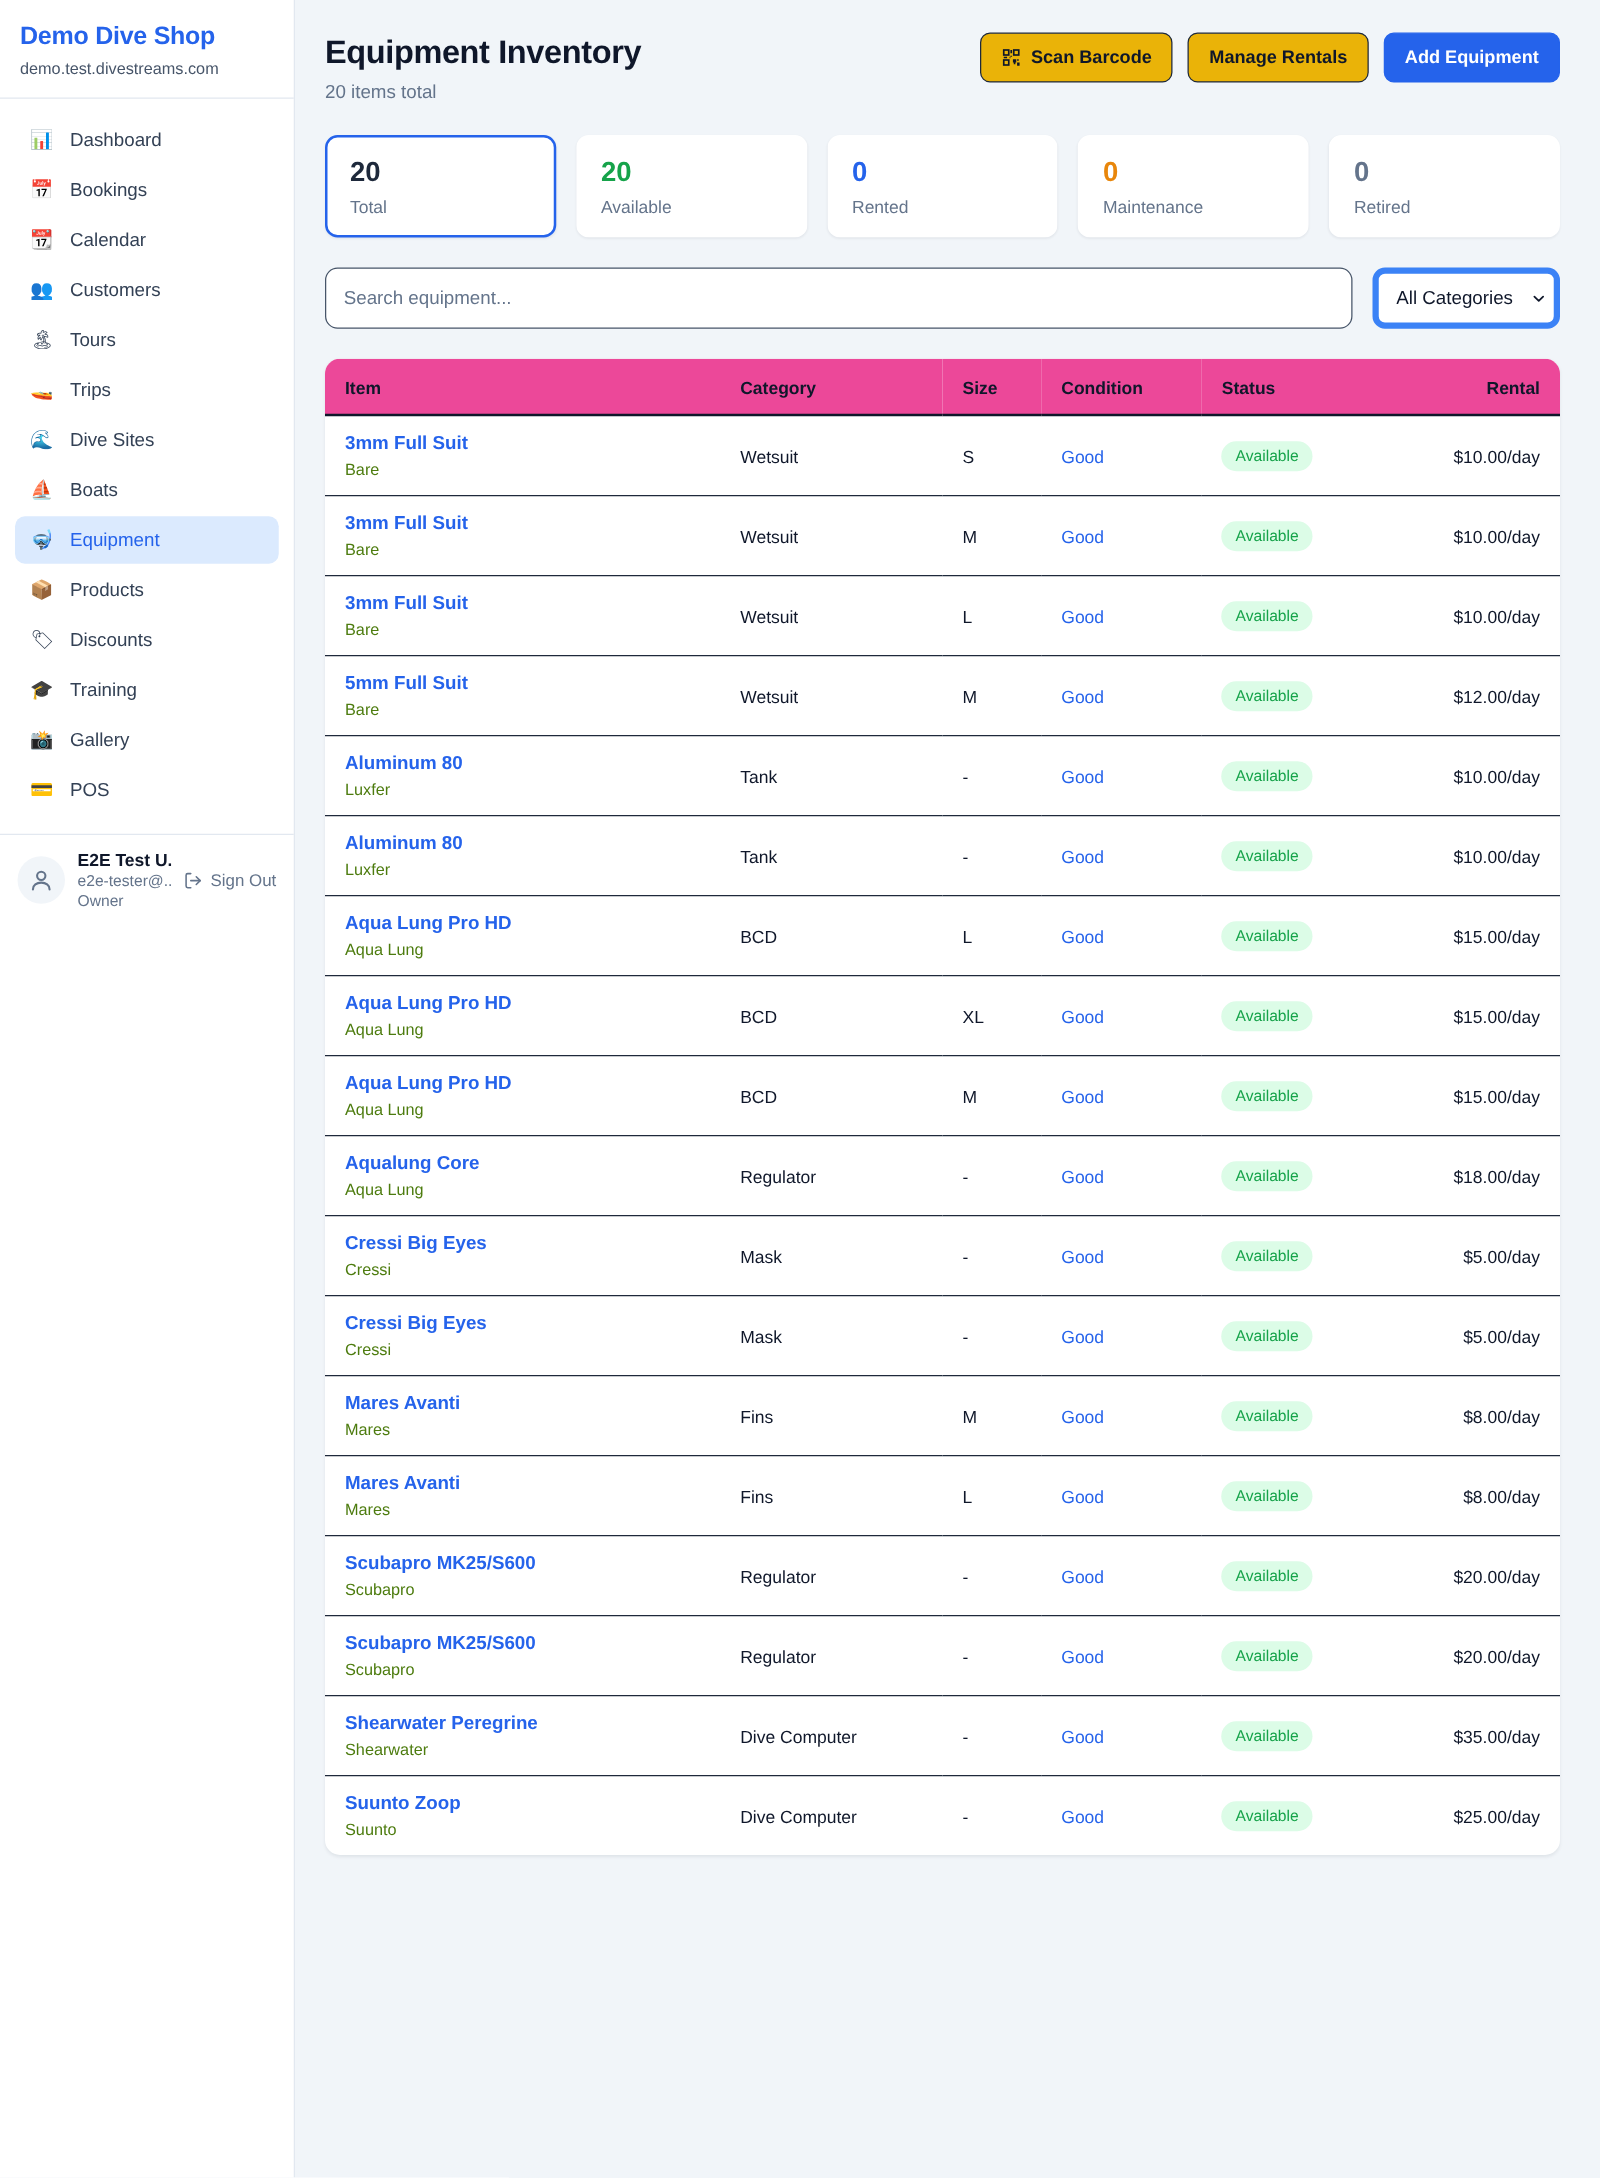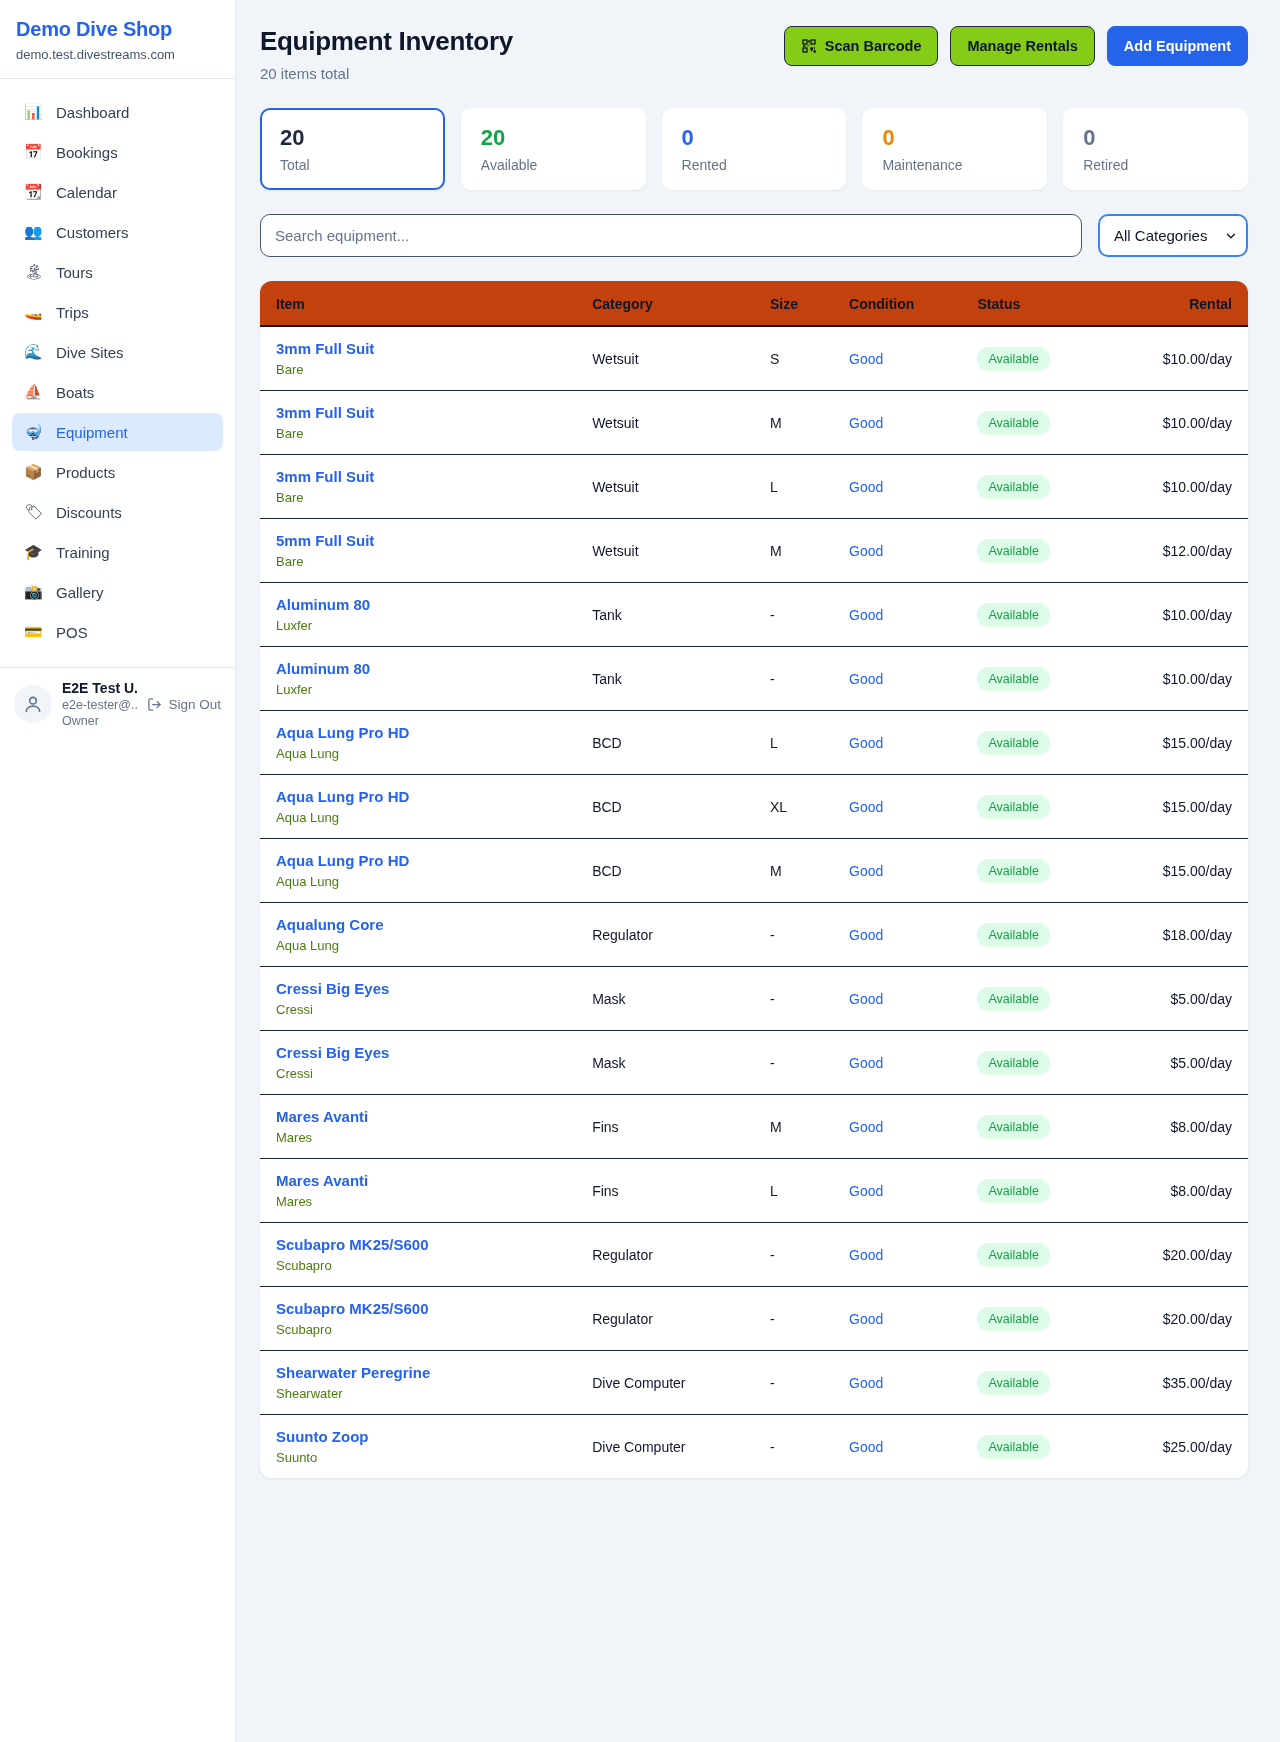--- a/index.html
+++ b/index.html
@@ -47,21 +47,21 @@
   
   .main { flex:1; padding:26px 32px 48px 24px; background:#f1f5f9; }
   .page-head { display:flex; justify-content:space-between; align-items:flex-start; margin-bottom:26px; }
   .page-title { font-size:26px; font-weight:800; letter-spacing:-0.3px; }
   .page-sub { font-size:15px; color:#64748b; margin-top:8px; }
   .head-actions { display:flex; gap:12px; align-items:center; }
   .btn {
     display:flex; align-items:center; gap:8px;
     font-size:14.5px; font-weight:600;
     padding:11px 16px; border-radius:8px; cursor:pointer;
-    background:#84cc16; color:#0f172a; border:1px solid #1e293b;
+    background:#eab308; color:#0f172a; border:1px solid #1e293b;
   }
   .btn.primary { background:#2563eb; border-color:#2563eb; color:#ffffff; }
   
   .stats { display:flex; gap:16px; margin-bottom:24px; }
   .stat-card {
     flex:1; background:#ffffff; border-radius:10px;
     padding:15px 18px; border:2px solid transparent;
     box-shadow:0 1px 2px rgba(15,23,42,0.06); cursor:pointer;
   }
   .stat-card.selected { border-color:#2563eb; }
@@ -69,31 +69,31 @@
   .stat-label { font-size:14px; color:#64748b; margin-top:6px; }
   
   .filters { display:flex; gap:16px; margin-bottom:24px; }
   .search {
     flex:1; background:#ffffff; border:1px solid #475569; border-radius:10px;
     padding:11px 14px; font-size:15px; font-family:"Liberation Sans", sans-serif; color:#0f172a;
   }
   .search::placeholder { color:#64748b; }
   .select-wrap { position:relative; width:150px; }
   .select-wrap select {
-    width:100%; height:100%; background:#ffffff; border:2px solid #3b82f6; border-radius:10px;
+    width:100%; height:100%; background:#ffffff; border:5px solid #3b82f6; border-radius:10px;
     padding:11px 30px 11px 14px; font-size:15px; font-family:"Liberation Sans", sans-serif;
     color:#0f172a; appearance:none; -webkit-appearance:none; cursor:pointer;
   }
   .select-wrap .chev { position:absolute; right:10px; top:50%; transform:translateY(-50%); pointer-events:none; display:flex; }
   
   .table-card { background:#ffffff; border-radius:12px; box-shadow:0 1px 3px rgba(15,23,42,0.08); overflow:hidden; }
   table { width:100%; border-collapse:collapse; }
   thead th {
     text-align:left; font-size:14px; font-weight:700; color:#0f172a;
-    padding:15px 16px 13px 16px; border-bottom:2px solid #0f172a; background:#c2410c;
+    padding:15px 16px 13px 16px; border-bottom:2px solid #0f172a; background:#ec4899;
   }
   thead th.right { text-align:right; }
   tbody td { padding:13px 16px; border-bottom:1px solid #1e293b; vertical-align:middle; font-size:14px; color:#0f172a; }
   tbody tr:last-child td { border-bottom:none; }
   .item-name { color:#2563eb; font-size:15px; font-weight:600; text-decoration:none; cursor:pointer; display:inline-block; }
   .item-brand { color:#4d7c0f; font-size:13px; margin-top:5px; }
   .cond-link { color:#2563eb; cursor:pointer; text-decoration:none; }
   .badge {
     display:inline-block; background:#dcfce7; color:#16a34a;
     font-size:12.5px; padding:5px 11px; border-radius:999px;

